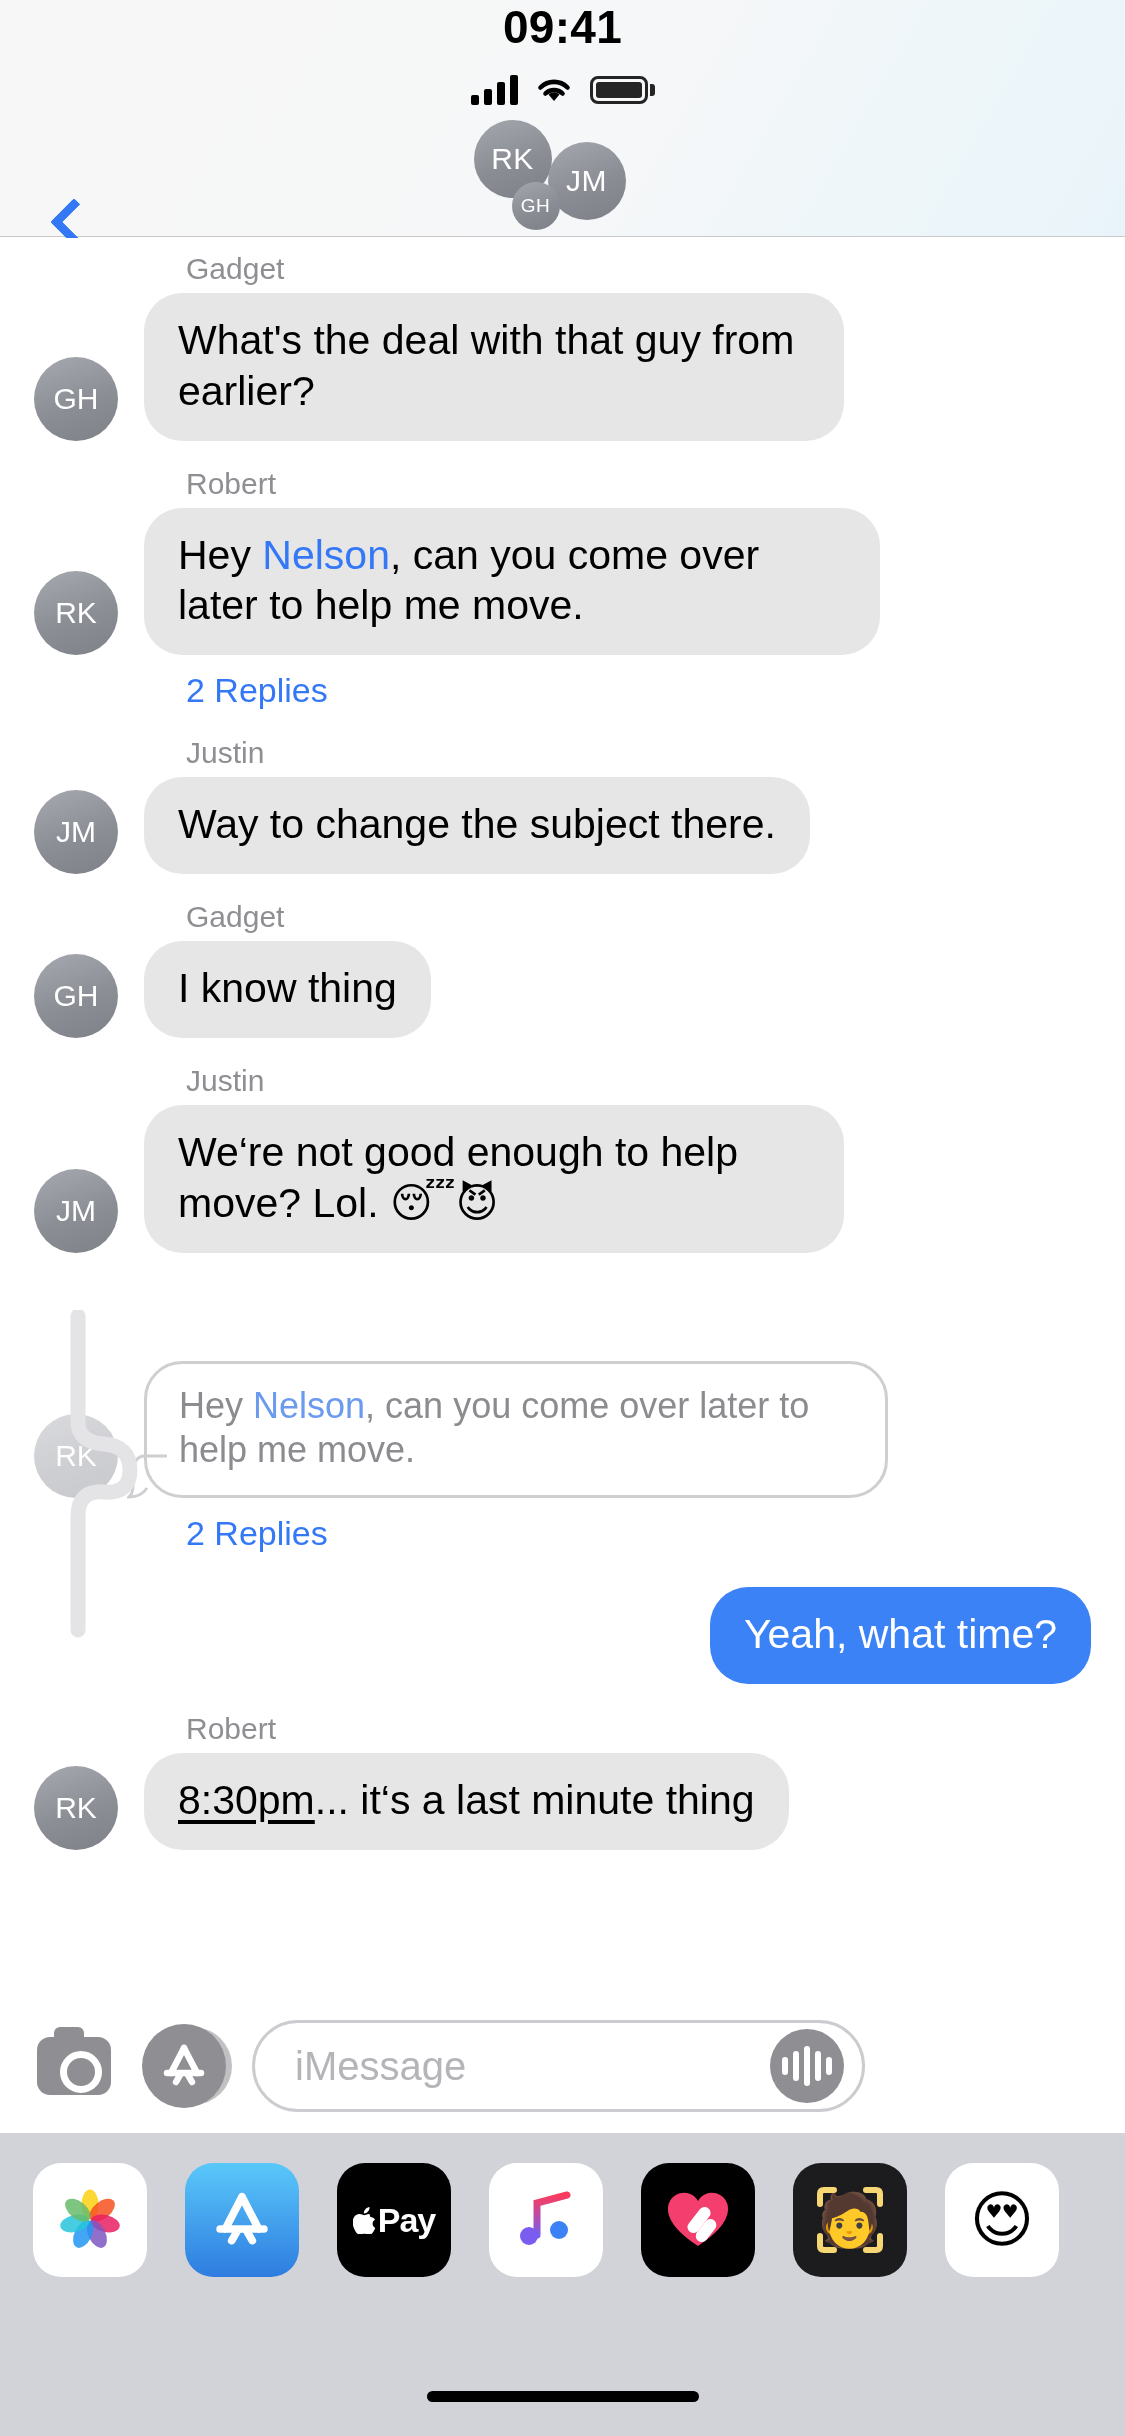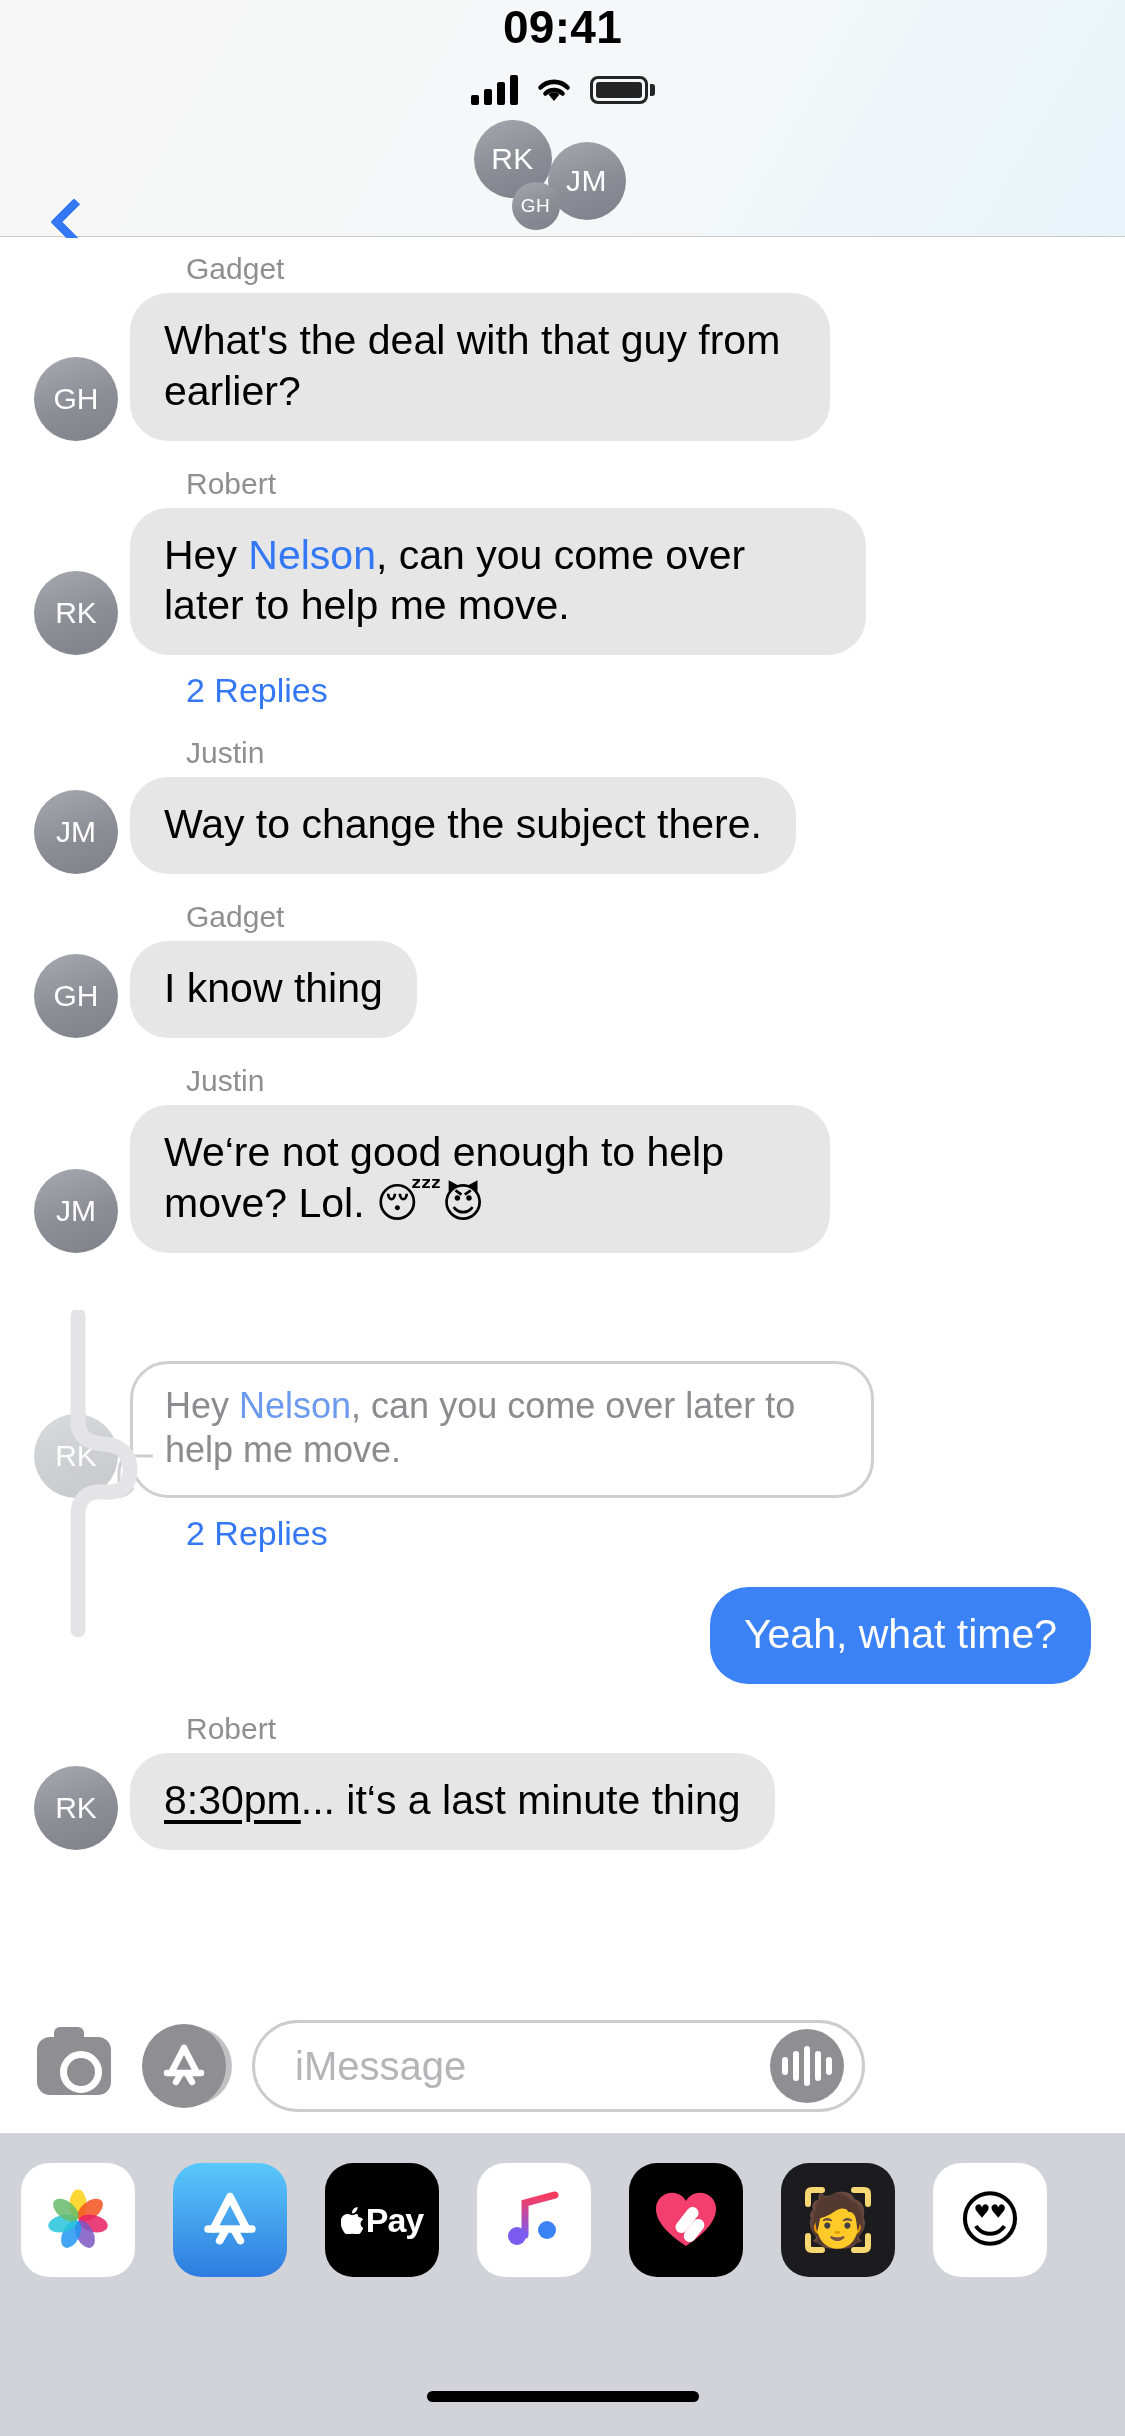--- a/index.html
+++ b/index.html
@@ -77,21 +77,21 @@
   }
   .row-body{ display:flex; align-items:flex-end; gap:0; }
   .row-avatar{
     width:84px;height:84px;border-radius:50%;
     background:linear-gradient(160deg,#a7a9b0 0%,#8c8e96 55%,#7f8189 100%);
     color:#fff;display:flex;align-items:center;justify-content:center;
     font-size:30px;flex:none;margin-left:34px;
   }
   .row-avatar.faded{ opacity:.42; }
   .bubble{
-    position:relative; margin-left:12px; max-width:730px;
+    position:relative; margin-left:26px; max-width:730px;
     background:#e6e6e7; border-radius:38px;
     padding:22px 34px 24px 34px;
     font-size:41px; line-height:1.24; color:#000;
   }
   .bubble .tail{
     position:absolute; left:-14px; bottom:0; width:36px; height:38px;
     overflow:hidden;
   }
   .bubble .tail:before{
     content:""; position:absolute; left:10px; bottom:-2px;
@@ -165,21 +165,21 @@
   .audio-btn i{ display:block;width:6px;background:#fff;border-radius:3px; }
   .audio-btn i:nth-child(1){height:18px} .audio-btn i:nth-child(2){height:30px}
   .audio-btn i:nth-child(3){height:40px} .audio-btn i:nth-child(4){height:30px}
   .audio-btn i:nth-child(5){height:18px}
 
   
   .app-drawer{
     position:absolute; left:0; bottom:0; width:1125px; height:303px;
     background:#d1d3d9; padding-top:30px;
   }
-  .app-row{ display:flex; align-items:flex-end; gap:0; padding:0 2px; }
+  .app-row{ display:flex; align-items:flex-end; gap:0; padding:0 14px; }
   .app-icon{
     width:114px;height:114px;border-radius:28px;flex:none;margin:0 19px;
     display:flex;align-items:center;justify-content:center;overflow:hidden;
     cursor:pointer;
   }
   .home-indicator{
     position:absolute;left:50%;transform:translateX(-50%);bottom:34px;
     width:272px;height:11px;background:#000;border-radius:6px;
   }
   .emoji{ font-family:"DejaVu Sans", sans-serif; }

